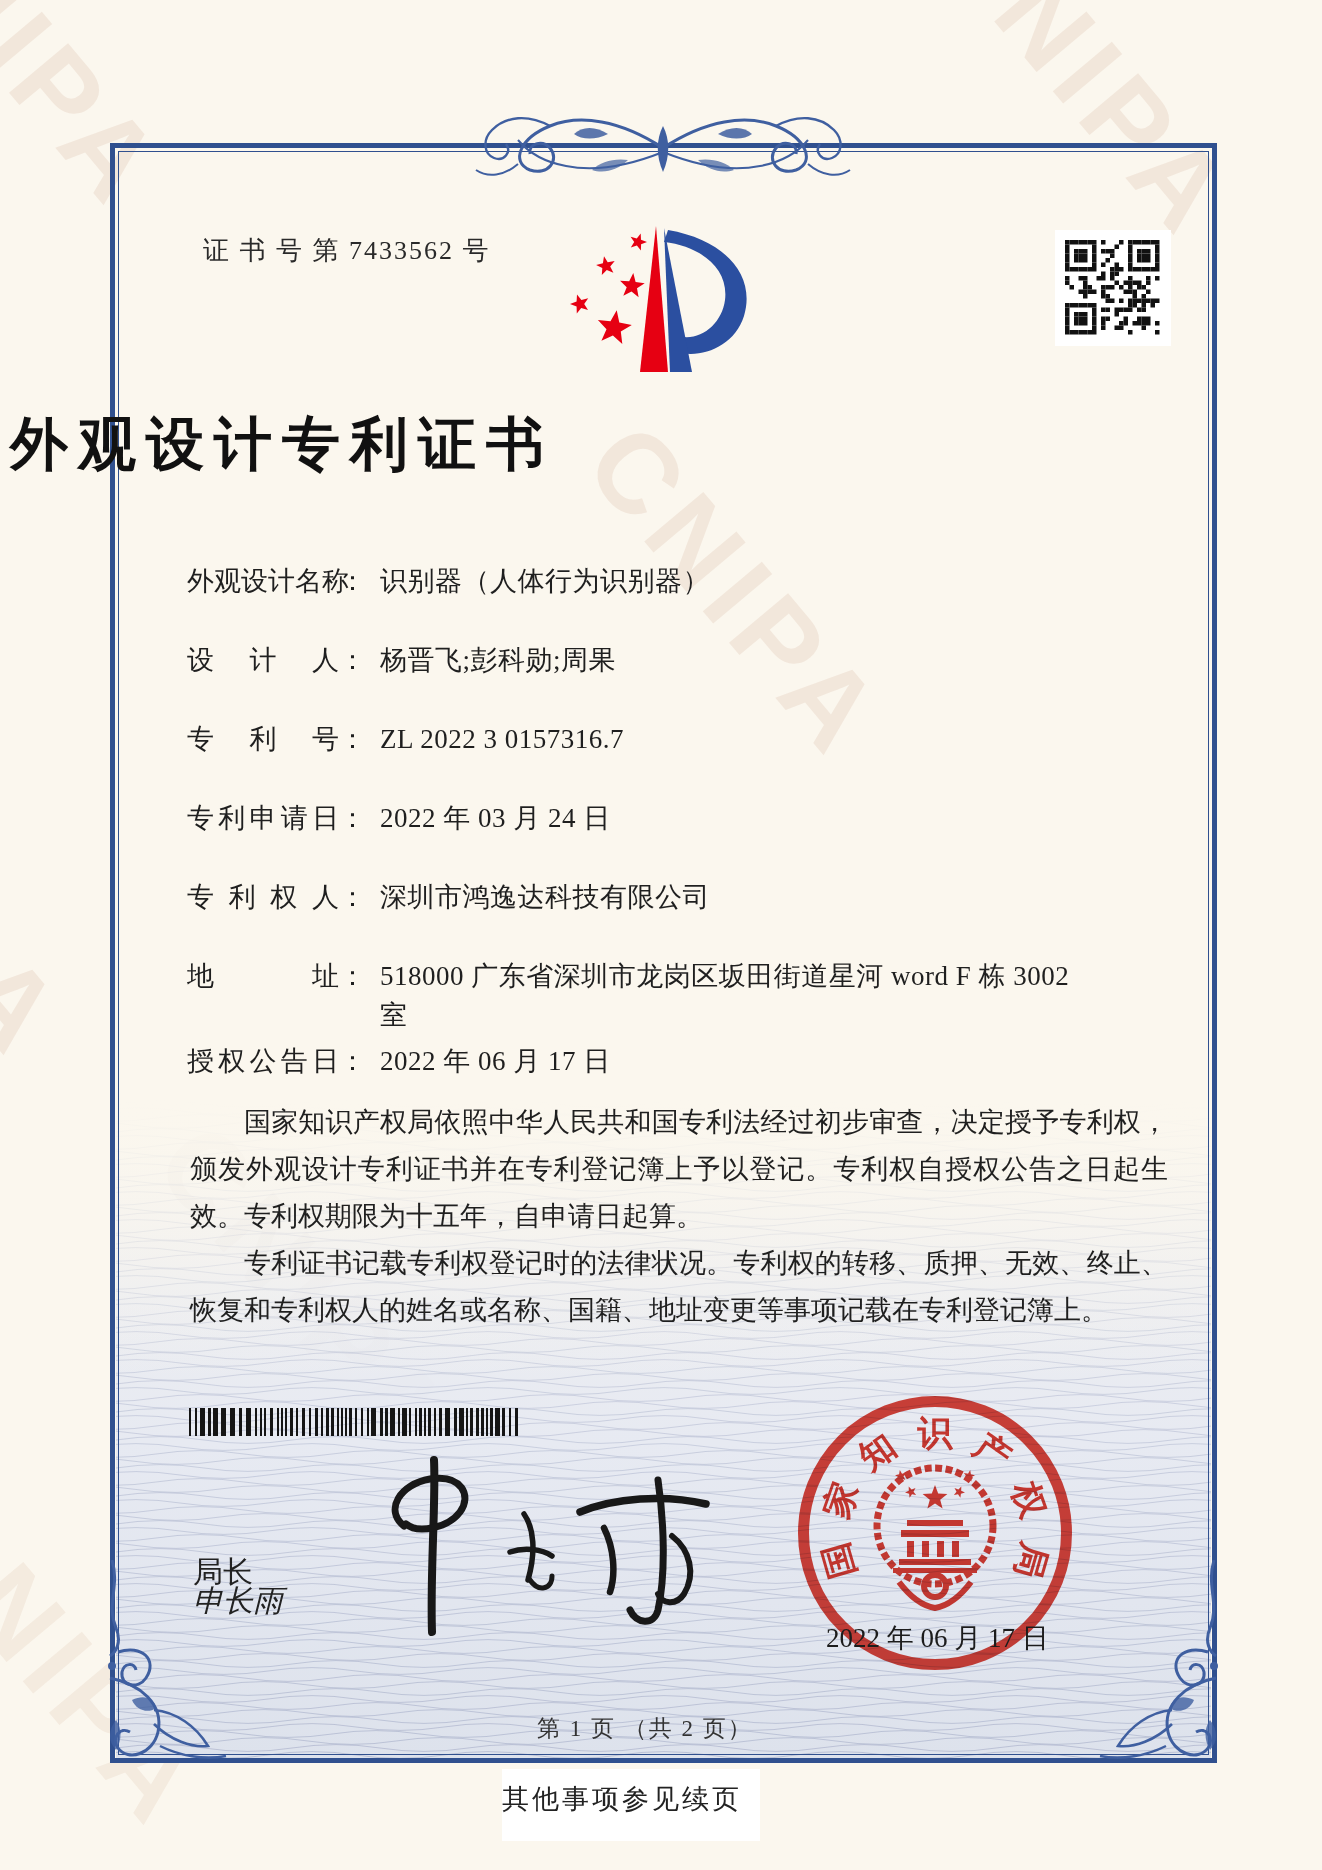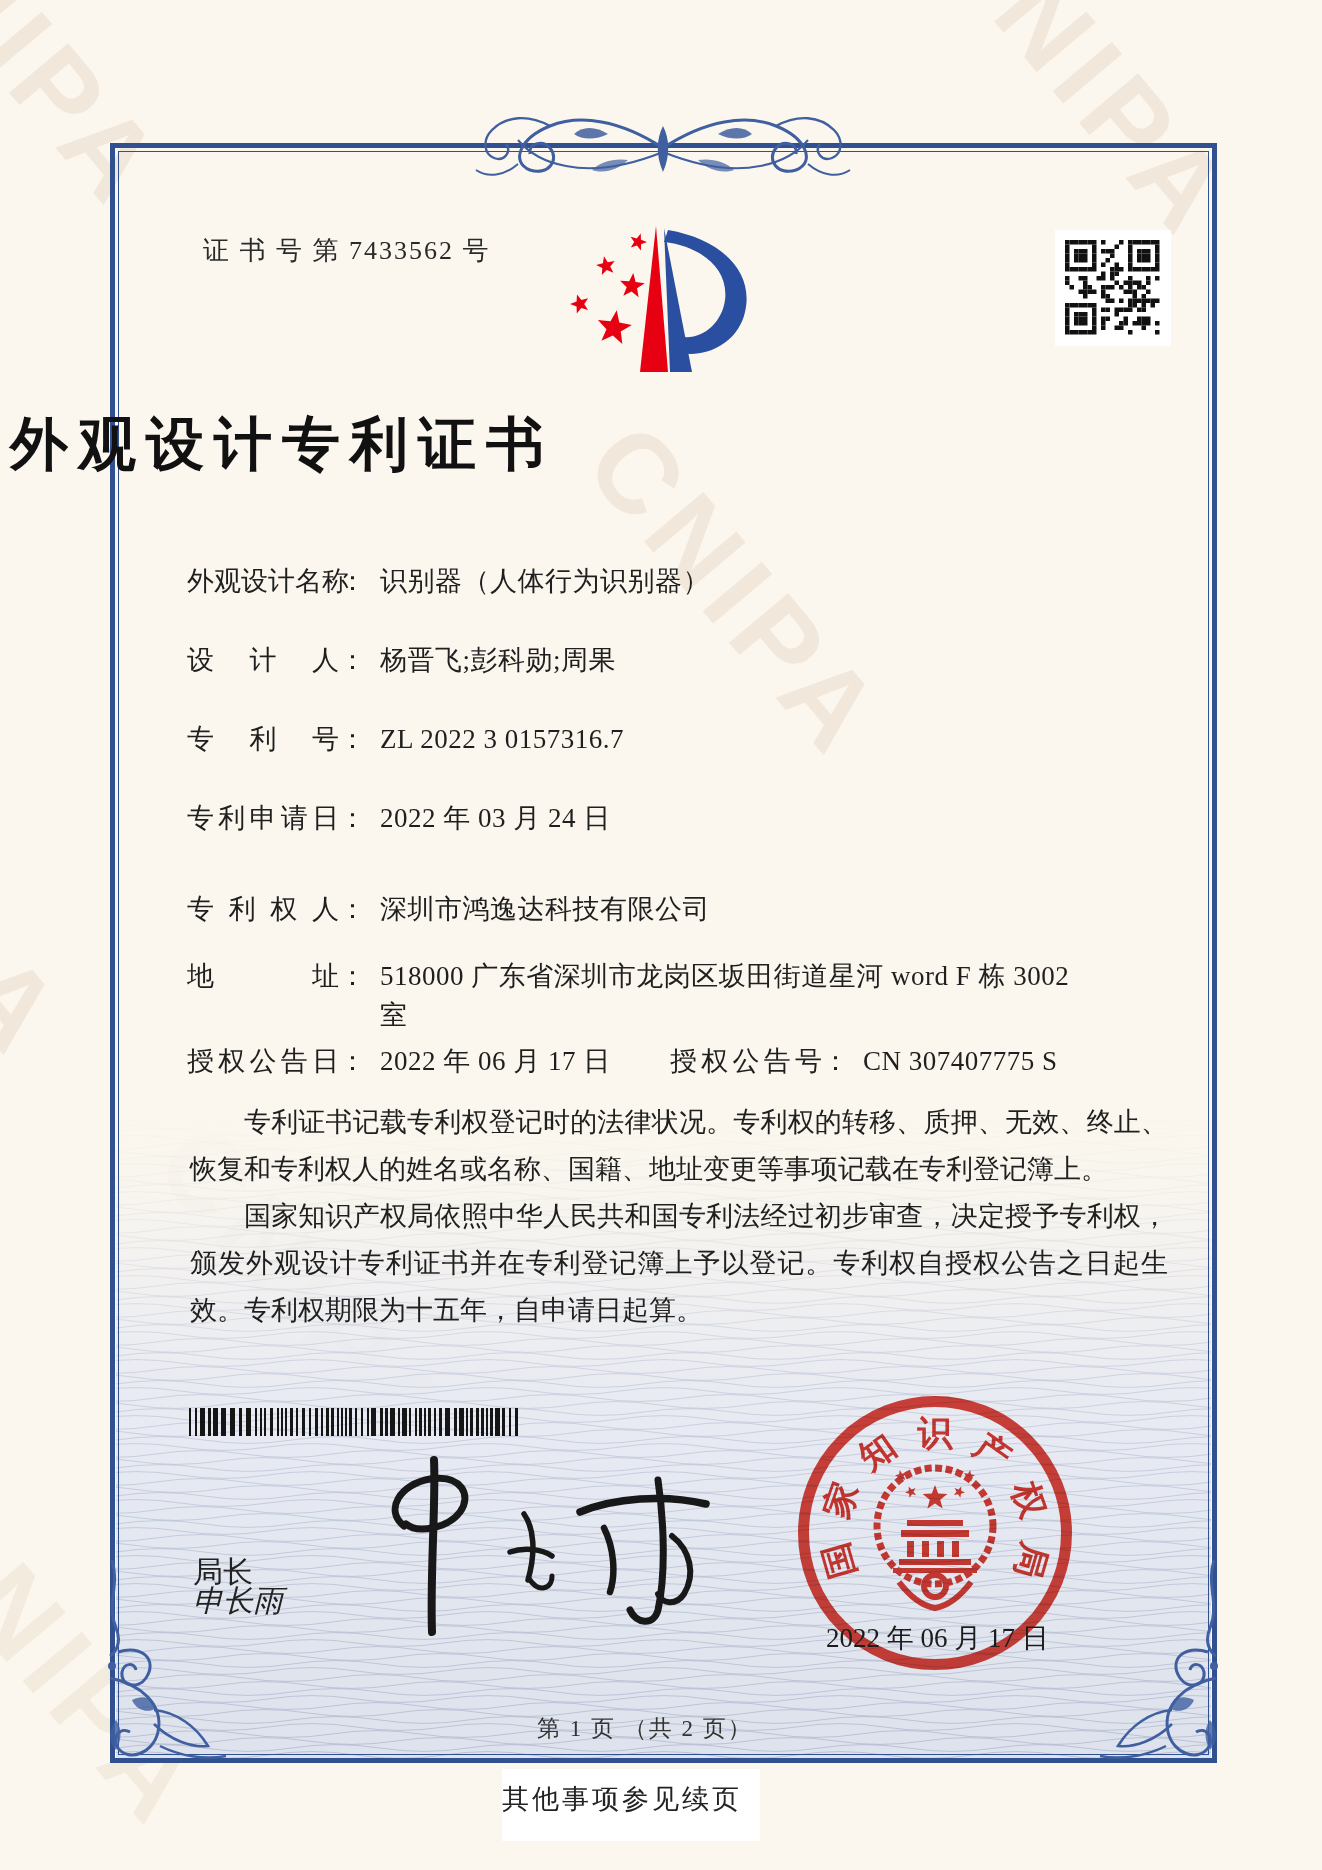--- a/index.html
+++ b/index.html
@@ -46,21 +46,21 @@
       box-shadow:0 0 0 5px #fff;}
   .title{position:absolute;left:0;width:1322px;top:406px;
     font-size:58px;font-weight:bold;letter-spacing:10px;text-indent:10px;color:#111;}
   
   .row{position:absolute;left:187px;font-size:27px;line-height:39px;white-space:nowrap;}
   .row .lbl{display:inline-block;width:152px;text-align:justify;text-align-last:justify;
     vertical-align:top;}
   .row .col{display:inline-block;vertical-align:top;margin-right:14px;}
   .row .val{display:inline-block;vertical-align:top;white-space:normal;max-width:720px;
     letter-spacing:0.5px;}
-  .r0{top:562px;} .r1{top:641px;} .r2{top:720px;} .r3{top:799px;} .r4{top:878px;margin-top:12px;} .r5{top:957px;}
+  .r0{top:562px;} .r1{top:641px;} .r2{top:720px;} .r3{top:799px;} .r4{top:878px;} .r5{top:957px;}
   .rg{top:1042px;}
   .rg .right{position:absolute;left:483px;top:0;white-space:nowrap;}
   
   .body-text{position:absolute;left:190px;top:1099px;width:978px;font-size:27px;
     line-height:47px;text-align:justify;}
   .body-text p{margin:0;text-indent:2em;}
   
   .barcode{position:absolute;left:189px;top:1408px;width:335px;height:28px;}
   .sig-title{position:absolute;left:193px;top:1552px;font-size:30px;
     font-family:Liberation Serif, serif;font-weight:500;color:#222;}
@@ -462,28 +462,25 @@
     <span class="lbl">专利申请日</span><span class="col">：</span><span class="val">2022 年 03 月 24 日</span>
   </div>
   <div class="row r4">
     <span class="lbl">专利权人</span><span class="col">：</span><span class="val">深圳市鸿逸达科技有限公司</span>
   </div>
   <div class="row r5">
     <span class="lbl">地址</span><span class="col">：</span><span class="val">518000 广东省深圳市龙岗区坂田街道星河 word F 栋 3002 室</span>
   </div>
   <div class="row rg">
     <span class="lbl">授权公告日</span><span class="col">：</span><span class="val">2022 年 06 月 17 日</span>
-    <span class="right">
-      <span class="lbl">授权公告号</span><span class="col">：</span><span class="val">CN 307407775 S</span>
-    </span>
   </div>
 
   <div class="body-text">
+    <p>国家知识产权局依照中华人民共和国专利法经过初步审查，决定授予专利权，颁发外观设计专利证书并在专利登记簿上予以登记。专利权自授权公告之日起生效。专利权期限为十五年，自申请日起算。</p>
     <p>专利证书记载专利权登记时的法律状况。专利权的转移、质押、无效、终止、恢复和专利权人的姓名或名称、国籍、地址变更等事项记载在专利登记簿上。</p>
-    <p>国家知识产权局依照中华人民共和国专利法经过初步审查，决定授予专利权，颁发外观设计专利证书并在专利登记簿上予以登记。专利权自授权公告之日起生效。专利权期限为十五年，自申请日起算。</p>
   </div>
 
   <div class="barcode"><svg width="335" height="28" viewBox="0 0 335 28">
         <rect x="0" y="0" width="2" height="28" fill="#151515"></rect>
         <rect x="6" y="0" width="2" height="28" fill="#151515"></rect>
         <rect x="11" y="0" width="5" height="28" fill="#151515"></rect>
         <rect x="19" y="0" width="3" height="28" fill="#151515"></rect>
         <rect x="24" y="0" width="5" height="28" fill="#151515"></rect>
         <rect x="32" y="0" width="5" height="28" fill="#151515"></rect>
         <rect x="41" y="0" width="5" height="28" fill="#151515"></rect>

